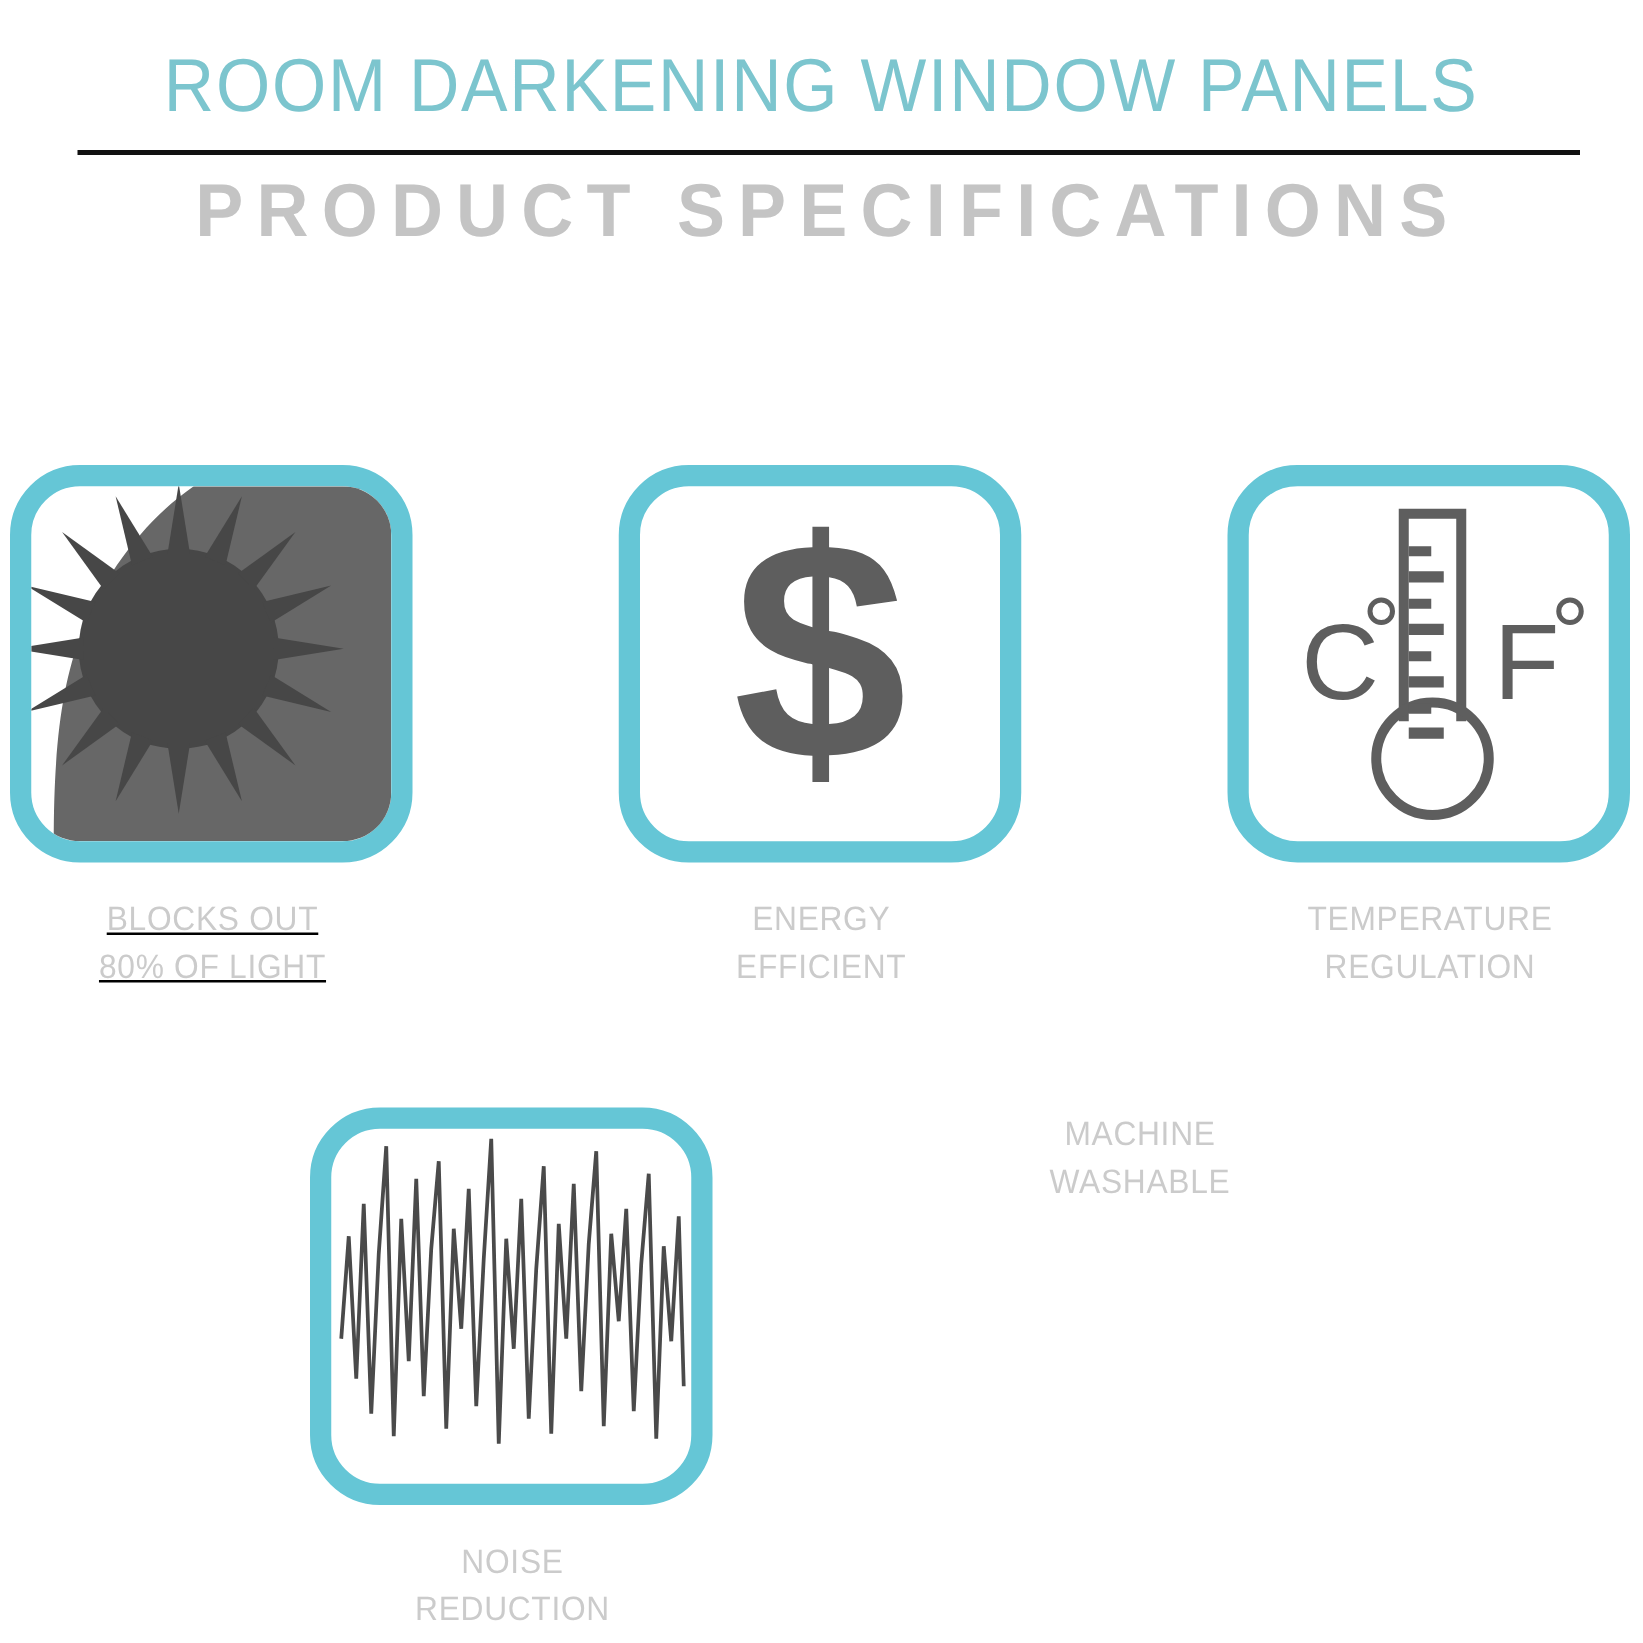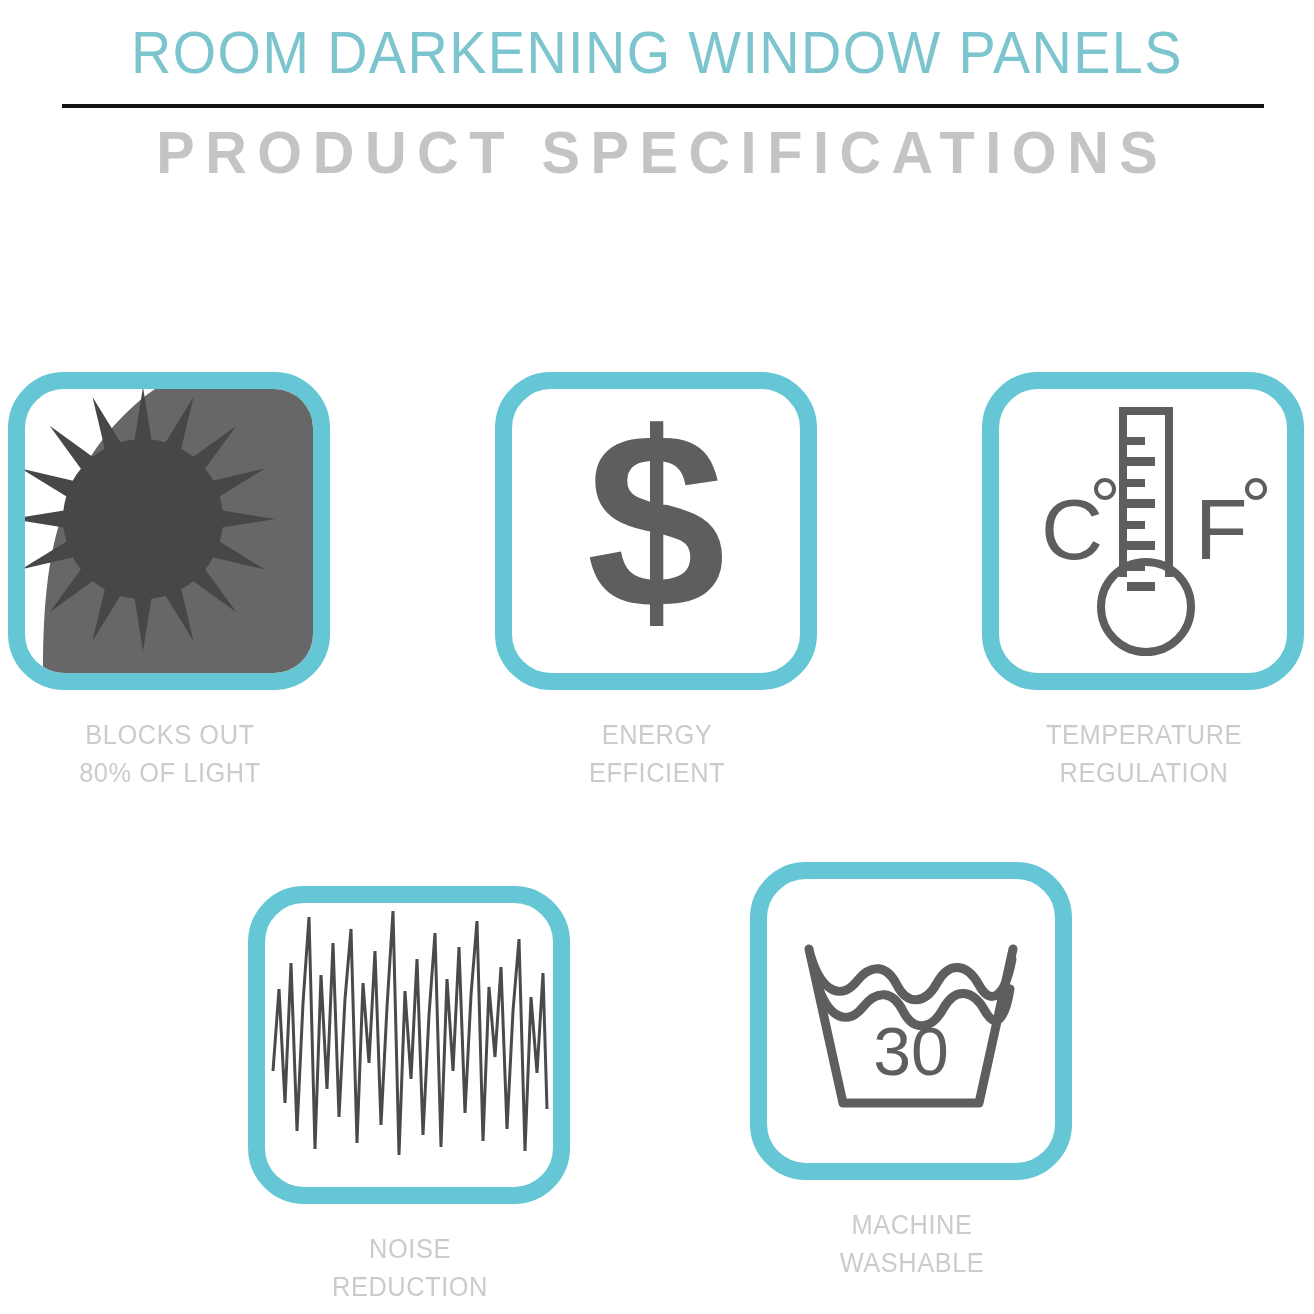--- a/index.html
+++ b/index.html
@@ -14,21 +14,21 @@
 
   body {
     font-family: "Liberation Sans", sans-serif;
     position: relative;
   }
 
   
   #header {
     position: absolute;
     left: 0;
-    top: 0;
+    top: 16px;
     width: 1143px;
     height: 200px;
   }
 
   #title-main {
     position: absolute;
     left: 0;
     top: 18px;
     width: 1314px;
     text-align: center;
@@ -95,21 +95,21 @@
     text-align: center;
     color: #cbcbcb;
     font-size: 27px;
     font-weight: 400;
     letter-spacing: 0.6px;
     line-height: 1.42;
     transform: scaleX(0.94);
   }
 
   
-  #feature-blocks-light  { left: 8px;   top: 372px; }
+  #feature-blocks-light  { left: 8px;   top: 372px; text-decoration: underline; }
   #feature-energy        { left: 495px; top: 372px; }
   #feature-temperature   { left: 982px; top: 372px; }
   #feature-noise         { left: 248px; top: 886px; }
   #feature-washable      { left: 750px; top: 862px; }
 
   svg { display: block; }
 </style>
 </head>
 <body>
 
@@ -218,36 +218,17 @@
       </svg>
     </div>
   </div>
   <div class="caption">
     <div>NOISE</div>
     <div>REDUCTION</div>
   </div>
 </div>
 
 <div class="feature" id="feature-washable">
-  <div class="tile">
-    <div class="tile-inner">
-      <svg width="288" height="284" viewBox="0 0 288 284">
-        <g fill="none" stroke="#5e5e5e" stroke-width="9" stroke-linecap="round" stroke-linejoin="round">
-
-          <path d="M42 70 L76 224 L212 224 L246 70"></path>
-
-          <path d="M44 78 C 56 116 76 120 90 102 C 104 84 120 86 130 106
-                   C 140 126 158 126 170 104 C 182 82 200 84 212 106
-                   C 224 128 238 118 245 80"></path>
-
-          <path d="M50 104 C 62 142 82 146 96 128 C 110 110 126 112 136 132
-                   C 146 152 164 152 176 130 C 188 108 206 110 218 132
-                   C 228 150 238 142 243 110"></path>
-        </g>
-        <text x="144" y="196" text-anchor="middle" font-family="'Liberation Sans', sans-serif" font-size="68" font-weight="400" fill="#5e5e5e">30</text>
-      </svg>
-    </div>
-  </div>
   <div class="caption">
     <div>MACHINE</div>
     <div>WASHABLE</div>
   </div>
 </div>
 
 </body></html>

